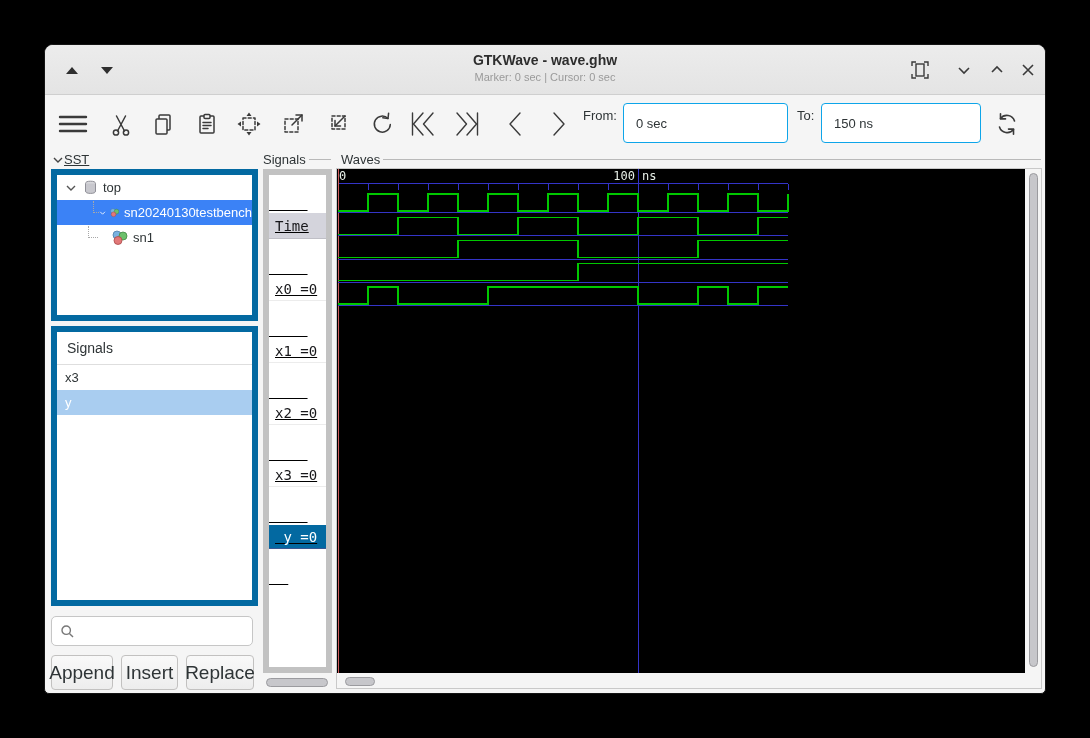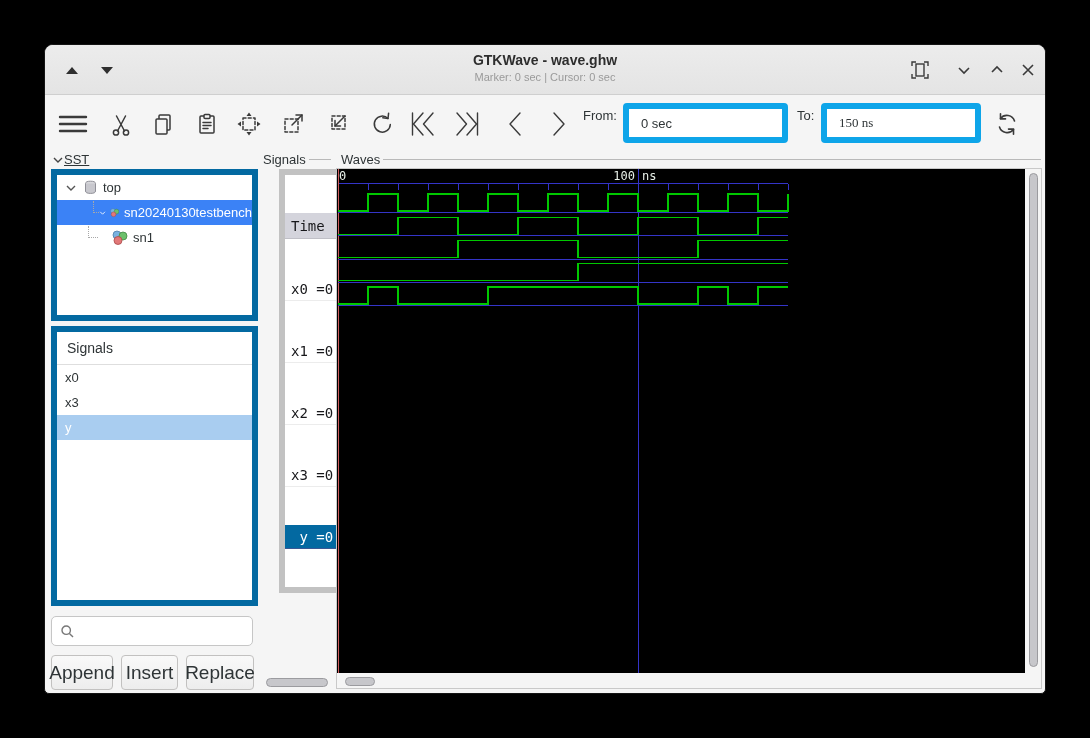--- a/index.html
+++ b/index.html
@@ -16,21 +16,21 @@
   .tb-sub { font-size:11px; color:#9a9a9a; margin-top:3px; }
   .tb-btn { position:absolute; top:12px; width:26px; height:26px; display:flex;
             align-items:center; justify-content:center; border-radius:4px; cursor:default; }
   .tri-up { width:0;height:0;border-left:6px solid transparent;border-right:6px solid transparent;border-bottom:7px solid #2f2f2f; }
   .tri-down { width:0;height:0;border-left:6px solid transparent;border-right:6px solid transparent;border-top:7px solid #2f2f2f; }
   
   .toolbar { position:absolute; left:0; top:51px; width:100%; height:55px; }
   .tool { position:absolute; top:8px; width:36px; height:40px; display:flex; align-items:center; justify-content:center; }
   .tool svg { stroke:#3a3a3a; fill:none; stroke-width:1.5; stroke-linecap:round; stroke-linejoin:round; }
   .tb-label { position:absolute; top:12px; font-size:13px; color:#2e3436; }
-  .tb-input { position:absolute; top:7px; height:40px; background:#fff; border:6px solid #0ea5e9;
+  .tb-input { position:absolute; top:7px; height:40px; background:#fff; border:1px solid #0ea5e9;
               border-radius:4px; font-size:13px; color:#2e3436; padding-left:12px;
               font-family:"Liberation Sans", sans-serif; outline:none; }
   
   .frame-label { position:absolute; font-size:13px; color:#2e3436; display:flex; align-items:center; }
   .frame-label .line { border-top:1px solid #b9b9b9; margin-left:3px; }
   
   .sst-head { position:absolute; left:7px; top:107px; display:flex; align-items:center; font-size:13px; color:#2e3436;text-decoration:underline; }
   .box { position:absolute; background:#fff; border:6px solid #0369a1; }
   .tree-row { position:relative; height:25px; display:flex; align-items:center; font-size:13px; color:#2e3436; }
   .tree-row.selected { background:#3b82f6; color:#fff;padding-left:23px; }
@@ -174,21 +174,21 @@
     </div>
     <div class="tool" style="left:496px;">
       <svg width="24" height="28" viewBox="0 0 24 28" style="stroke-width:1.4;">
           <polyline points="7,3 17,14 7,25"></polyline>
         </svg>
     </div>
 
     <span class="tb-label" style="left:538px;">From:</span>
     <input class="tb-input" style="left: 578px; width: 165px;" value="0 sec">
     <span class="tb-label" style="left:752px;">To:</span>
-    <input class="tb-input" style="left: 776px; width: 160px; font-family: Liberation Serif, serif;" value="150 ns">
+    <input class="tb-input" style="left: 776px; width: 160px;" value="150 ns">
 
     <div class="tool" style="left:944px;">
       <svg width="28" height="28" viewBox="0 0 28 28" style="stroke-width:1.6;">
         <path d="M21.5,11 A8 8 0 0 0 7.5,8.5"></path>
           <polyline points="7.5,3.8 7.5,8.9 12.5,8.9"></polyline>
         <path d="M6.5,17 A8 8 0 0 0 20.5,19.5"></path>
           <polyline points="20.5,24.2 20.5,19.1 15.5,19.1"></polyline>
       </svg>
     </div>
   </div>
@@ -229,41 +229,40 @@
         <circle cx="5" cy="5" r="4" fill="#79b2e0" stroke="#4d7eaa" stroke-width="0.8"></circle>
         <circle cx="11" cy="6" r="4" fill="#6cc06c" stroke="#458a45" stroke-width="0.8"></circle>
         <circle cx="6" cy="10.5" r="4" fill="#e27878" stroke="#a84848" stroke-width="0.8"></circle>
       </svg>
       <span>sn1</span>
     </div>
   </div>
 
   <div class="box" style="left:6px; top:281px; width:207px; height:280px;">
     <div class="list-head">Signals</div>
-    <div class="list-item">x0</div>
     <div class="list-item">x3</div>
     <div class="list-item selected">y</div>
   </div>
 
   <div class="search">
     <svg width="15" height="15" viewBox="0 0 15 15" style="stroke:#777;fill:none;stroke-width:1.4;">
       <circle cx="6.2" cy="6.2" r="4.2"></circle>
         <path d="M9.4,9.4 L13,13"></path>
     </svg>
   </div>
 
   <div class="btn" style="left:6px; width:62px;">Append</div>
   <div class="btn" style="left:76px; width:57px;">Insert</div>
   <div class="btn" style="left:141px; width:68px;">Replace</div>
 
   <div class="frame-label" style="left:218px; top:107px; width:68px;">
     <span>Signals</span>
       <div class="line" style="flex:1;"></div>
   </div>
-  <div class="box mono" style="left:234px; top:124px; width:69px; height:424px; border-color:#c2c2c2;">
+  <div class="box mono" style="left:218px; top:124px; width:69px; height:504px; border-color:#c2c2c2;text-decoration:underline;">
     <div class="sig-time-head mono">Time</div>
     <div class="sig-row mono">x0 =0</div>
     <div class="sig-row mono">x1 =0</div>
     <div class="sig-row mono">x2 =0</div>
     <div class="sig-row mono">x3 =0</div>
     <div class="sig-row mono selected"> y =0</div>
   </div>
   <div class="hscroll" style="left:219px; top:631px; width:68px;">
     <div class="hthumb" style="margin-left:2px; width:62px;"></div>
   </div>

